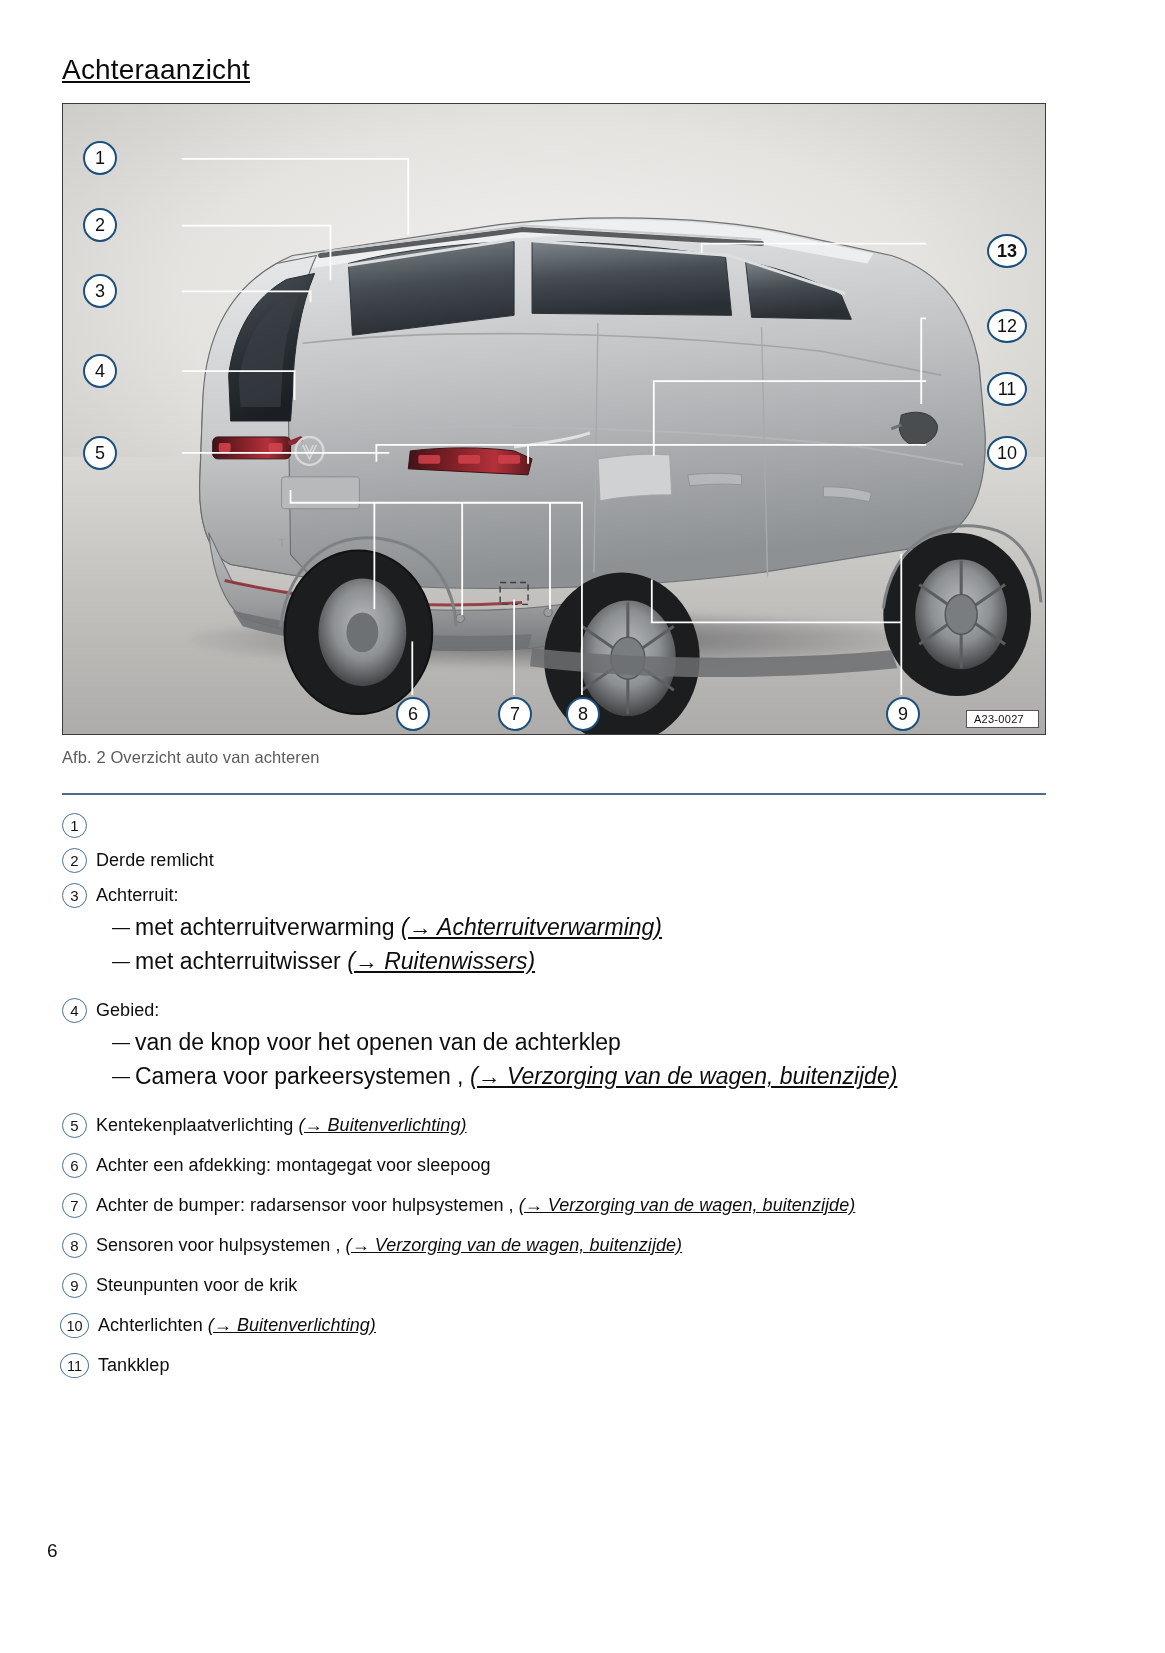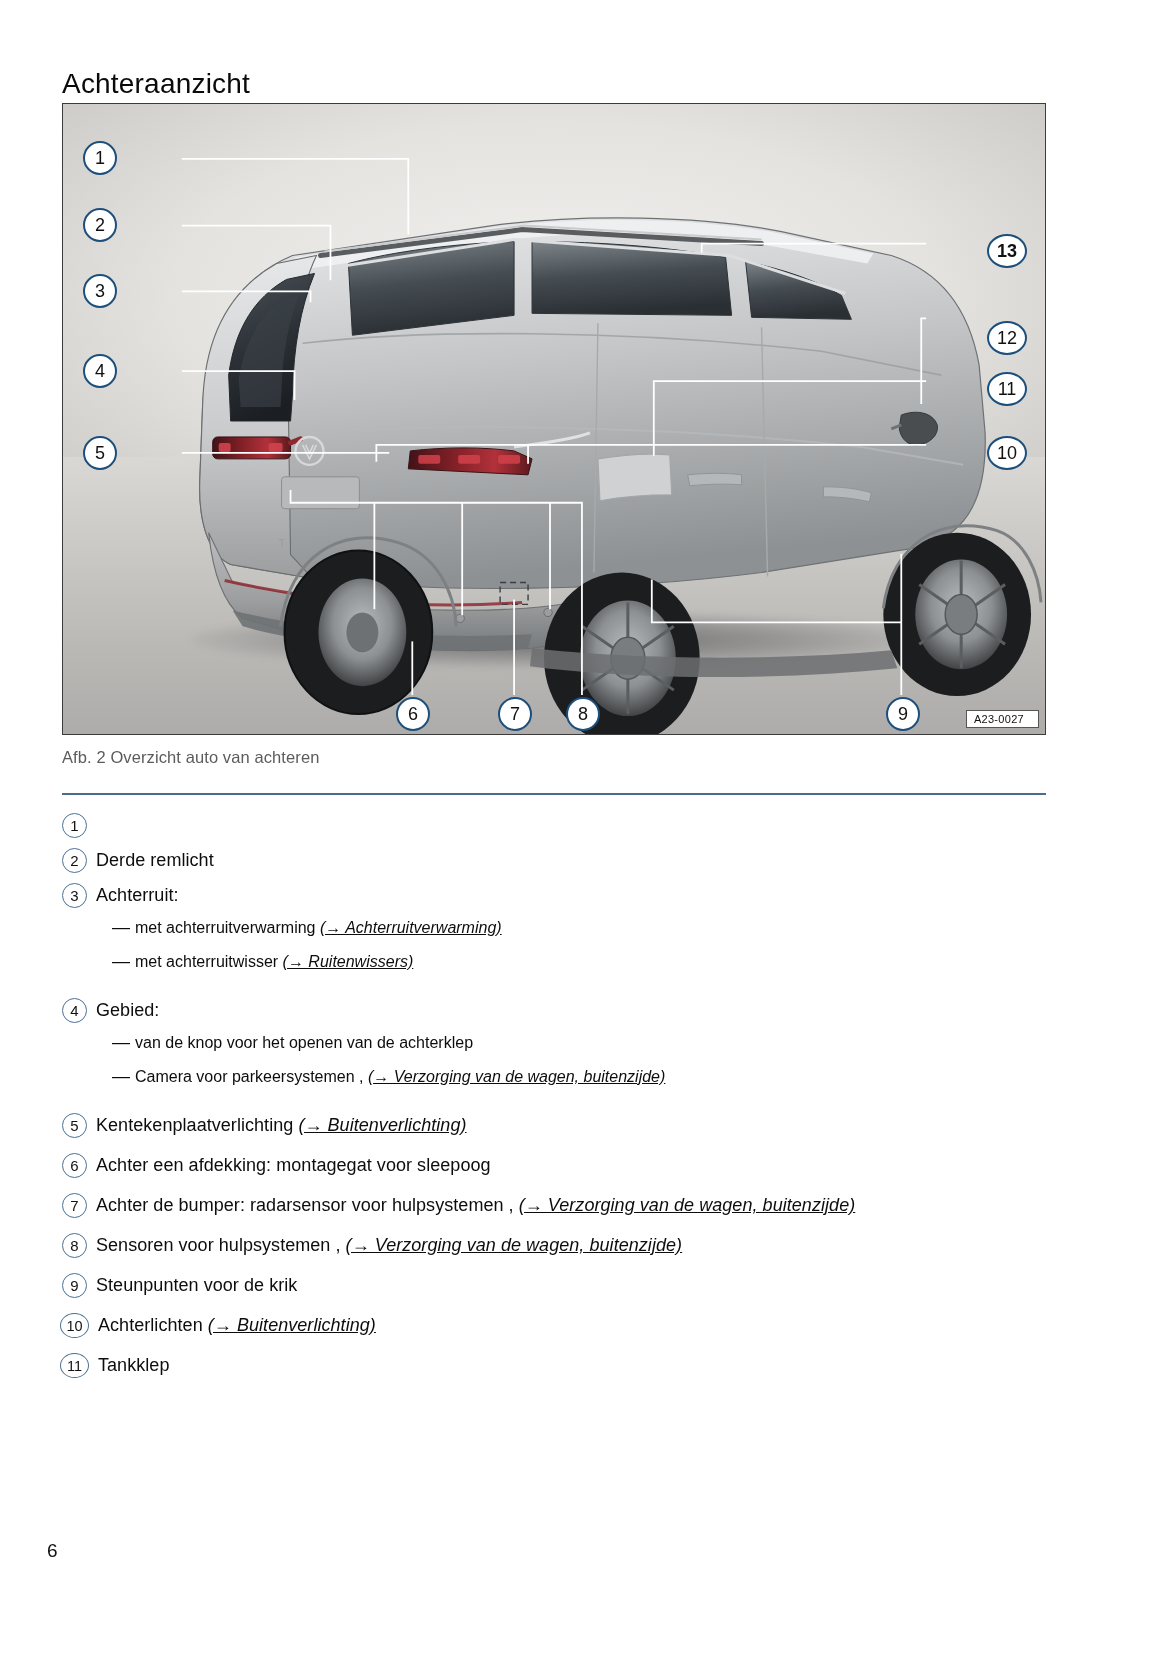--- a/index.html
+++ b/index.html
@@ -22,25 +22,26 @@
     width: 1165px;
     height: 1653px;
     box-sizing: border-box;
     padding: 0;
   }
 
   
   .page-title {
     position: absolute;
     left: 62px;
-    top: 49px;
+    top: 35px;
     font-size: 28px;
     font-weight: 400;
     letter-spacing: 0.2px;
     color: #0a0a0a;
+    text-decoration: underline;
   }
 
   
   .figure-box {
     position: absolute;
     left: 62px;
     top: 103px;
     width: 984px;
     height: 632px;
     border: 1.5px solid #3c3c3c;
@@ -189,21 +190,21 @@
     margin-bottom: 9px;
   }
   .sub-dash {
     flex: 0 0 auto;
     margin-right: 5px;
     font-size: 18px;
     line-height: 25px;
     color: #0d0d0d;
   }
   .sub-text {
-    font-size: 16px;
+    font-size: 23px;
     line-height: 25px;
     color: #0d0d0d;
   }
   .block-gap { height: 14px; }
 
   
   .page-number {
     position: absolute;
     left: 47px;
     top: 1540px;
@@ -406,21 +407,21 @@
     <div class="callout" style="left:20px;  top:250px;">4</div>
     <div class="callout" style="left:20px;  top:332px;">5</div>
 
     <div class="callout" style="left:333px; top:593px;">6</div>
     <div class="callout" style="left:435px; top:593px;">7</div>
     <div class="callout" style="left:503px; top:593px;">8</div>
     <div class="callout" style="left:823px; top:593px;">9</div>
 
     <div class="callout wide" style="left:924px; top:332px;">10</div>
     <div class="callout wide" style="left:924px; top:268px;">11</div>
-    <div class="callout wide" style="left:924px; top:205px;margin-top:12px;">12</div>
+    <div class="callout wide" style="left:924px; top:205px;">12</div>
     <div class="callout wide" style="left:924px; top:130px;font-weight:bold;">13</div>
 
     <div class="img-code">A23-0027</div>
   </div>
 
   <div class="fig-caption">Afb. 2 Overzicht auto van achteren</div>
 
   <div class="rule"></div>
 
   <div class="legend">

